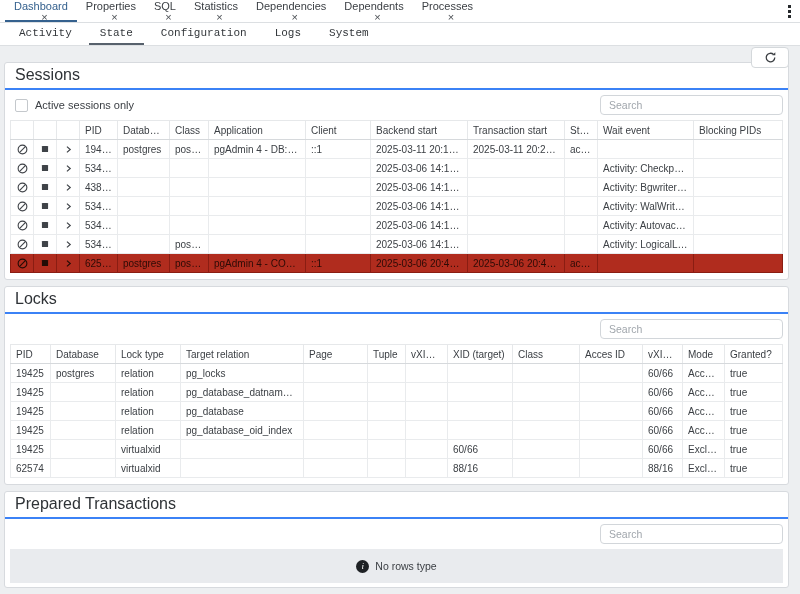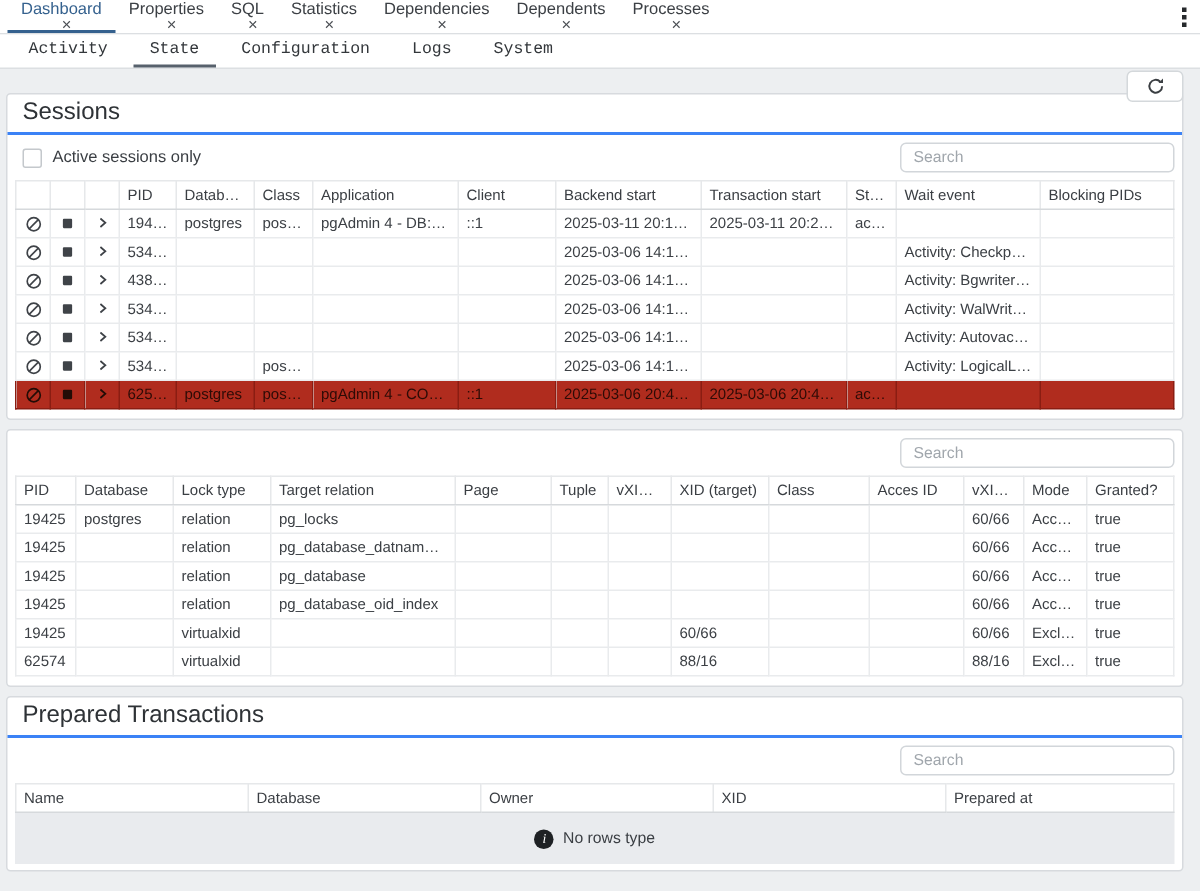--- a/index.html
+++ b/index.html
@@ -328,20 +328,21 @@
               <td>active</td>
               <td></td>
               <td></td>
             </tr>
           </tbody>
       </table>
     </div>
   </section>
 
   <section class="panel">
+    <div class="panel-title">Locks</div>
     <div class="controls right">
       <input class="search" placeholder="Search" style="">
     </div>
     <div class="grid-wrap">
       <table class="grid">
         <colgroup id="locks-cols">
             <col style="width: 40px;">
             <col style="width: 65px;">
             <col style="width: 65px;">
             <col style="width: 123px;">
@@ -466,39 +467,19 @@
           </tbody>
       </table>
     </div>
   </section>
 
   <section class="panel">
     <div class="panel-title">Prepared Transactions</div>
     <div class="controls right">
       <input class="search" placeholder="Search" style="">
     </div>
-    <div class="grid-wrap" style="padding-bottom:0;">
-      <table class="grid">
-        <colgroup id="prep-cols">
-            <col style="width: 155px;">
-            <col style="width: 155px;">
-            <col style="width: 155px;">
-            <col style="width: 155px;">
-            <col>
-          </colgroup>
-        <thead>
-            <tr id="prep-head">
-              <th>Name</th>
-              <th>Database</th>
-              <th>Owner</th>
-              <th>XID</th>
-              <th>Prepared at</th>
-            </tr>
-          </thead>
-      </table>
-    </div>
     <div class="empty-row">
       <span class="info-dot">i</span>
       <span>No rows type</span>
     </div>
   </section>
 
 </div>
 
 </body></html>

